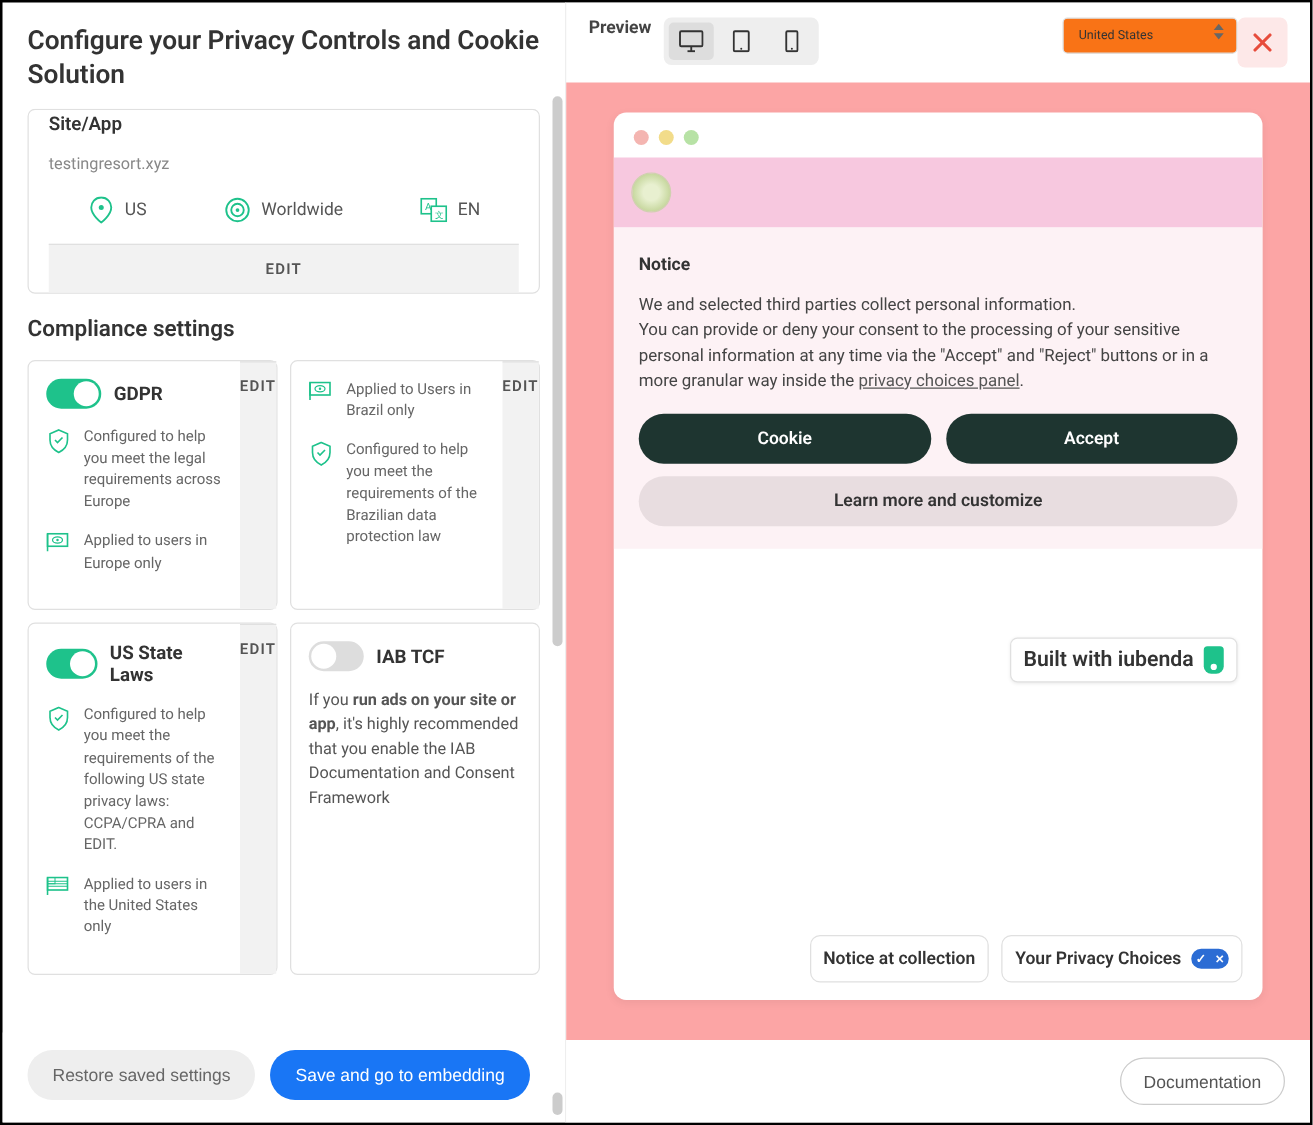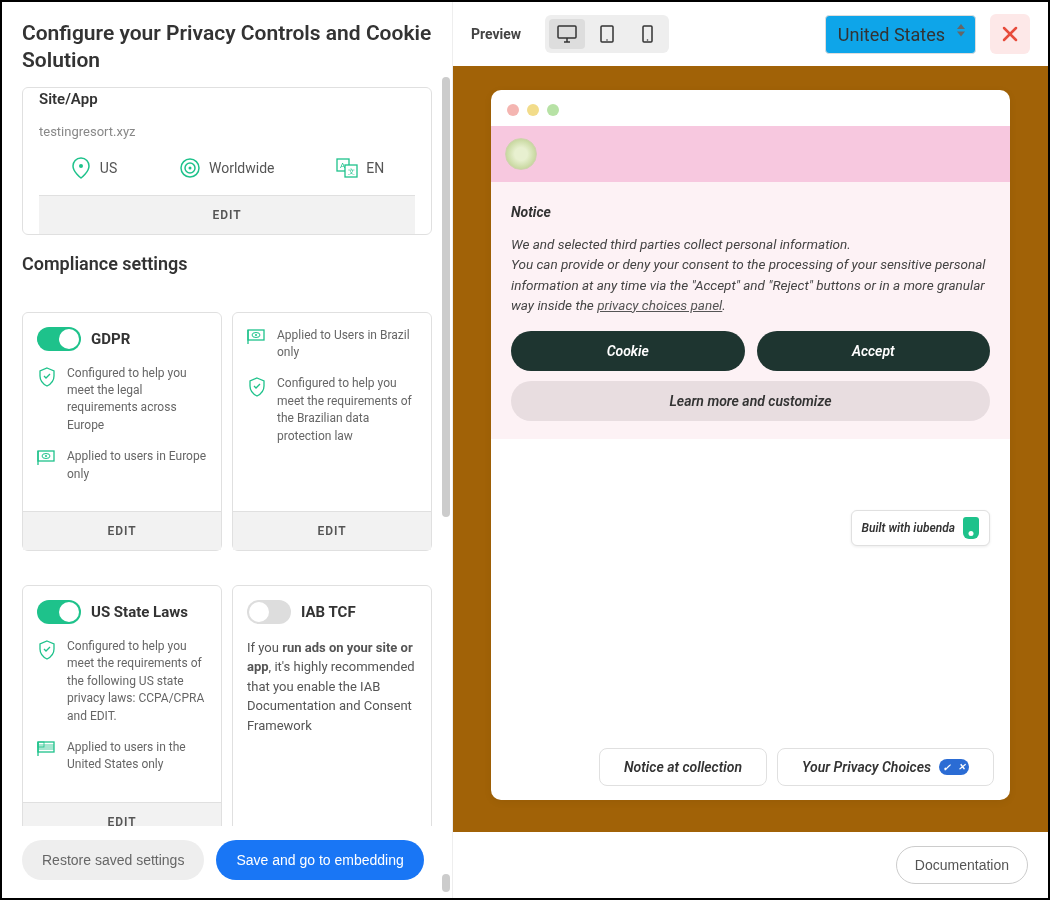--- a/index.html
+++ b/index.html
@@ -13,75 +13,75 @@
 .card { border: 1px solid #e0e0e0; border-radius: 6px; margin-bottom: 14px; background: #fff; }
 .site-card { padding: 2px 16px 0 16px; }
 .site-card .title { font-weight: 600; font-size: 15px; color: #333; }
 .site-card .url { font-size: 13px; color: #888; margin-top: 16px; }
 .site-badges { display: flex; justify-content: space-around; align-items: center; padding: 18px 0 16px 0; }
 .badge { display: flex; align-items: center; gap: 8px; font-size: 14px; color: #555; justify-content: flex-end; }
 .badge-icon { width: 22px; height: 22px; display: flex; align-items: center; justify-content: center; }
 .edit-bar { background: #f2f2f2; text-align: center; padding: 12px 0; font-size: 12px; font-weight: 600; letter-spacing: 1px; color: #555; border-top: 1px solid #e0e0e0; cursor: pointer; }
 .section-title { font-size: 18px; font-weight: 600; margin: 18px 0 14px 0; color: #333; }
 .compliance-grid { display: grid; grid-template-columns: 1fr 1fr; gap: 10px; }
-.comp-card { border: 1px solid #e0e0e0; border-radius: 6px; display: flex; flex-direction: column; margin-top: 24px; }
+.comp-card { border: 1px solid #e0e0e0; border-radius: 6px; display: flex; flex-direction: row; }
 .comp-body { padding: 14px 14px 14px 14px; flex: 1; }
 .comp-head { display: flex; align-items: center; gap: 10px; margin-bottom: 14px; }
 .toggle { width: 44px; height: 24px; border-radius: 12px; position: relative; cursor: pointer; }
 .toggle.on { background: #1EC28B; }
 .toggle.off { background: #ddd; }
 .toggle .knob { width: 20px; height: 20px; background: #fff; border-radius: 50%; position: absolute; top: 2px; }
 .toggle.on .knob { right: 2px; }
 .toggle.off .knob { left: 2px; }
 .comp-name { font-weight: 700; font-size: 15px; color: #333; }
 .comp-row { display: flex; gap: 10px; margin-bottom: 14px; font-size: 12px; color: #666; line-height: 1.45; }
 .comp-icon { width: 20px; flex-shrink: 0; display: flex; justify-content: center; padding-top:2px; }
 .comp-text-body { font-size: 13px; color: #555; line-height: 1.5; }
 .comp-text-body .bold { font-weight: 700; }
 .left-footer { padding: 14px 20px 18px 20px; display: flex; gap: 12px; background:#fff; }
 .btn { border: none; padding: 12px 20px; border-radius: 22px; font-size: 14px; font-weight: 500; cursor: pointer; }
 .btn-secondary { background: #eee; color: #666; }
 .btn-primary { background: #1976F5; color: #fff; }
 .scrollbar-bottom { position:absolute; right:2px; bottom:6px; width:8px; height:18px; background:#ccc; border-radius:4px;}
 
 .right-panel { flex: 1; display: flex; flex-direction: column; border-left: 1px solid #eee; background: #fff; }
-.right-toolbar { display: flex; align-items: center; padding: 12px 18px; gap: 14px; }
+.right-toolbar { display: flex; align-items: flex-start; padding: 12px 18px; }
 .preview-label { font-weight: 700; font-size: 14px; color: #444; margin-right: 10px; }
 .device-group { display: flex; gap: 4px; background: #eee; border-radius: 6px; padding: 4px; }
 .device-btn { width: 36px; height: 30px; border-radius: 4px; display: flex; align-items: center; justify-content: center; cursor: pointer; }
 .device-btn.active { background: #ddd; }
 .spacer { flex: 1; }
-.country-select { border: 1px solid #ddd; border-radius: 4px; padding: 8px 30px 8px 12px; font-size: 18px; position: relative; cursor: pointer; background:#0ea5e9; min-width:140px;}
+.country-select { border: 1px solid #ddd; border-radius: 4px; padding: 8px 30px 8px 12px; font-size: 10px; position: relative; cursor: pointer; background:#f97316; min-width:140px;}
 .country-select::after { content: ""; position: absolute; right: 10px; top: 50%; transform: translateY(-50%); width: 0; height: 0; border-left: 4px solid transparent; border-right: 4px solid transparent; border-top: 5px solid #666; }
 .country-select::before { content: ""; position: absolute; right: 10px; top: 50%; transform: translateY(-10px); width: 0; height: 0; border-left: 4px solid transparent; border-right: 4px solid transparent; border-bottom: 5px solid #666; }
 .close-btn { width: 40px; height: 40px; background: #fde8e8; border-radius: 6px; display: flex; align-items: center; justify-content: center; cursor: pointer; }
 .close-btn svg { stroke: #E74C3C; }
 
-.preview-area { flex: 1; background: #a16207; padding: 24px 38px 0 38px; position: relative; overflow: hidden; font-style: italic; }
+.preview-area { flex: 1; background: #fca5a5; padding: 24px 38px 0 38px; position: relative; overflow: hidden; }
 .browser-mock { background: #fff; border-radius: 10px; height: 710px; box-shadow: 0 2px 8px rgba(0,0,0,0.06); display: flex; flex-direction: column; position: relative; overflow: hidden;}
 .browser-dots { display: flex; gap: 8px; padding: 14px 16px 10px 16px; }
 .dot { width: 12px; height: 12px; border-radius: 50%; }
 .dot.red { background: #F4B5B1; }
 .dot.yellow { background: #F2DC8A; }
 .dot.green { background: #B7E2A5; }
 .mock-header-bar { background: #F7C8DF; height: 56px; display: flex; align-items: center; padding: 0 14px; }
 .mock-logo { width: 32px; height: 32px; border-radius: 50%; background: radial-gradient(circle,#e8f0d0 30%,#c8d8a0 70%); border:1px solid #d0d0b0; }
 .notice-card { margin: 0; background: #FDF2F5; padding: 22px 20px 18px 20px; }
 .notice-title { font-weight: 700; font-size: 14px; margin-bottom: 14px; color: #333; }
 .notice-text { font-size: 13.5px; line-height: 1.5; color: #444; margin-bottom: 16px; }
 .notice-text .underline { text-decoration: underline; color: #555; cursor: pointer; }
 .notice-buttons { display: flex; gap: 12px; margin-bottom: 10px; }
 .notice-btn { flex: 1; padding: 12px 0; border-radius: 22px; text-align: center; font-weight: 600; font-size: 14px; cursor: pointer; }
 .notice-btn.dark { background: #1E3530; color: #fff; }
 .notice-btn.light { background: #E8DDE0; color: #333; width: 100%; }
-.built-badge { position: absolute; right: 20px; top: 420px; background: #fff; border: 1px solid #e0e0e0; border-radius: 6px; padding: 6px 10px; font-size: 12px; font-weight: 600; display: flex; align-items: center; gap: 8px; box-shadow: 0 1px 3px rgba(0,0,0,0.08);}
+.built-badge { position: absolute; right: 20px; top: 420px; background: #fff; border: 1px solid #e0e0e0; border-radius: 6px; padding: 6px 10px; font-size: 17px; font-weight: 600; display: flex; align-items: center; gap: 8px; box-shadow: 0 1px 3px rgba(0,0,0,0.08);}
 .built-badge .tag { width: 16px; height: 22px; background: #1EC28B; border-radius: 3px 3px 6px 6px; position:relative; }
 .built-badge .tag::after{content:""; position:absolute; bottom:3px; left:50%; transform:translateX(-50%); width:5px;height:5px;background:#fff;border-radius:50%;}
 .bottom-pills { position: absolute; bottom: 14px; right: 16px; display: flex; gap: 10px; }
-.pill { background: #fff; border: 1px solid #e0e0e0; border-radius: 8px; padding: 10px 24px; font-size: 14px; font-weight: 600; color: #333; cursor: pointer; display: flex; align-items: center; gap: 8px; }
+.pill { background: #fff; border: 1px solid #e0e0e0; border-radius: 8px; padding: 10px 10px; font-size: 14px; font-weight: 600; color: #333; cursor: pointer; display: flex; align-items: center; gap: 8px; }
 .choices-icon { width: 30px; height: 16px; background: #2b6cd4; border-radius: 8px; position: relative; display:flex; align-items:center; justify-content:space-around; }
 .choices-icon::before{content:"✓"; color:#fff; font-size:10px; font-weight:bold;}
 .choices-icon::after{content:"✕"; color:#fff; font-size:9px; font-weight:bold;}
 
 .right-footer { background: #fff; padding: 14px 20px; display: flex; justify-content: flex-end; }
 .doc-btn { border: 1px solid #ccc; background: #fff; border-radius: 22px; padding: 10px 18px; font-size: 14px; color: #555; cursor: pointer; }
 
 svg { display: block; }
 </style>
 </head>

